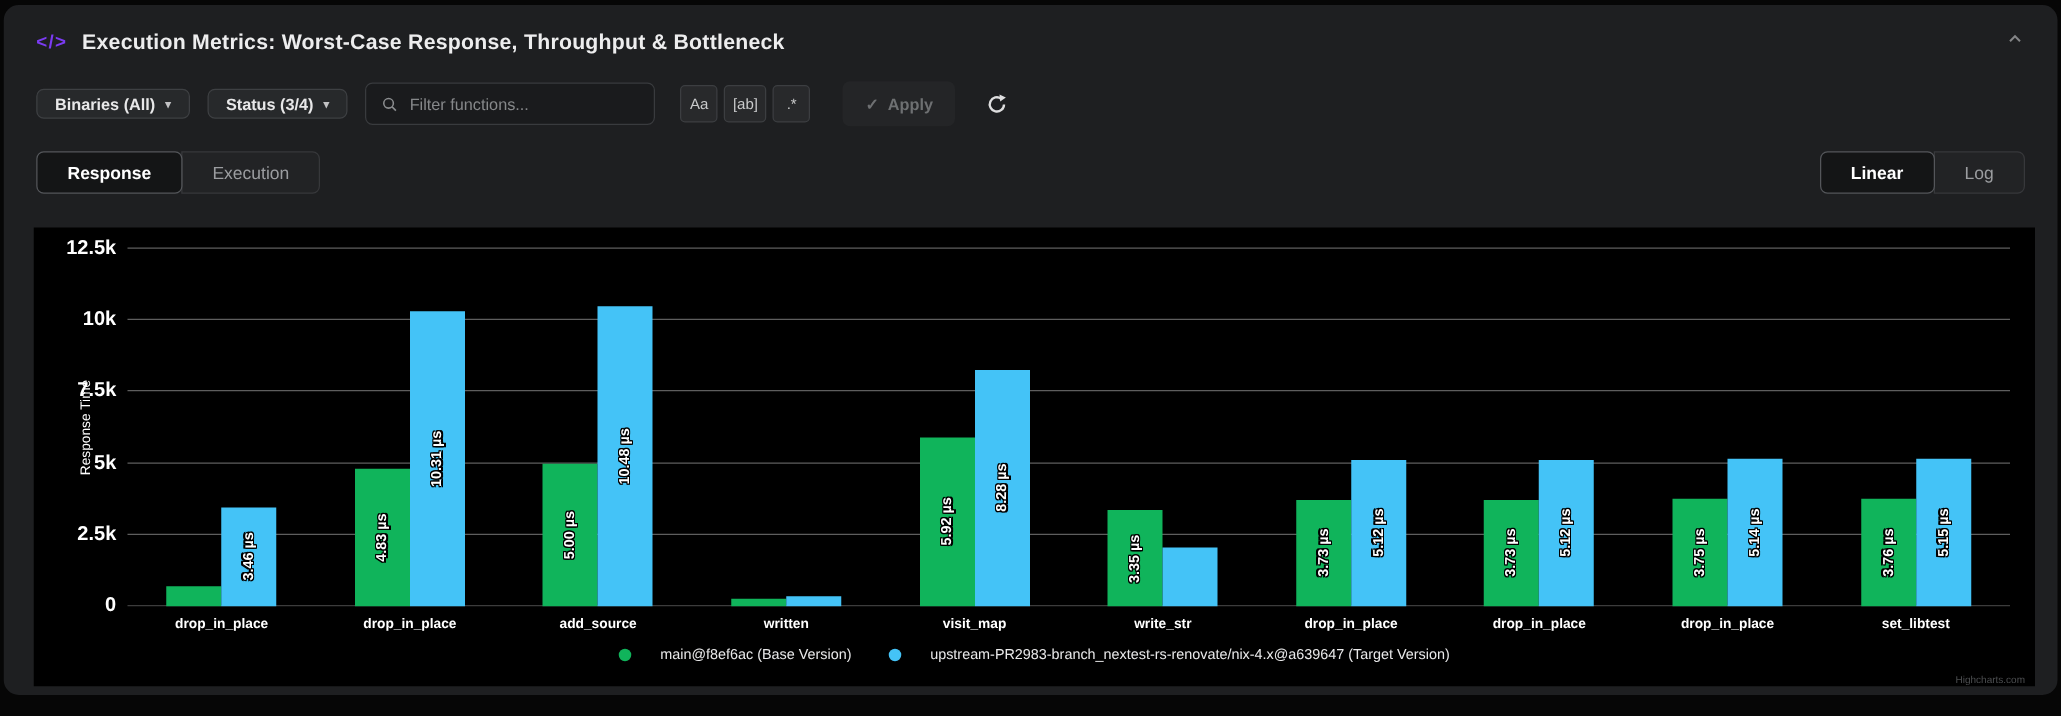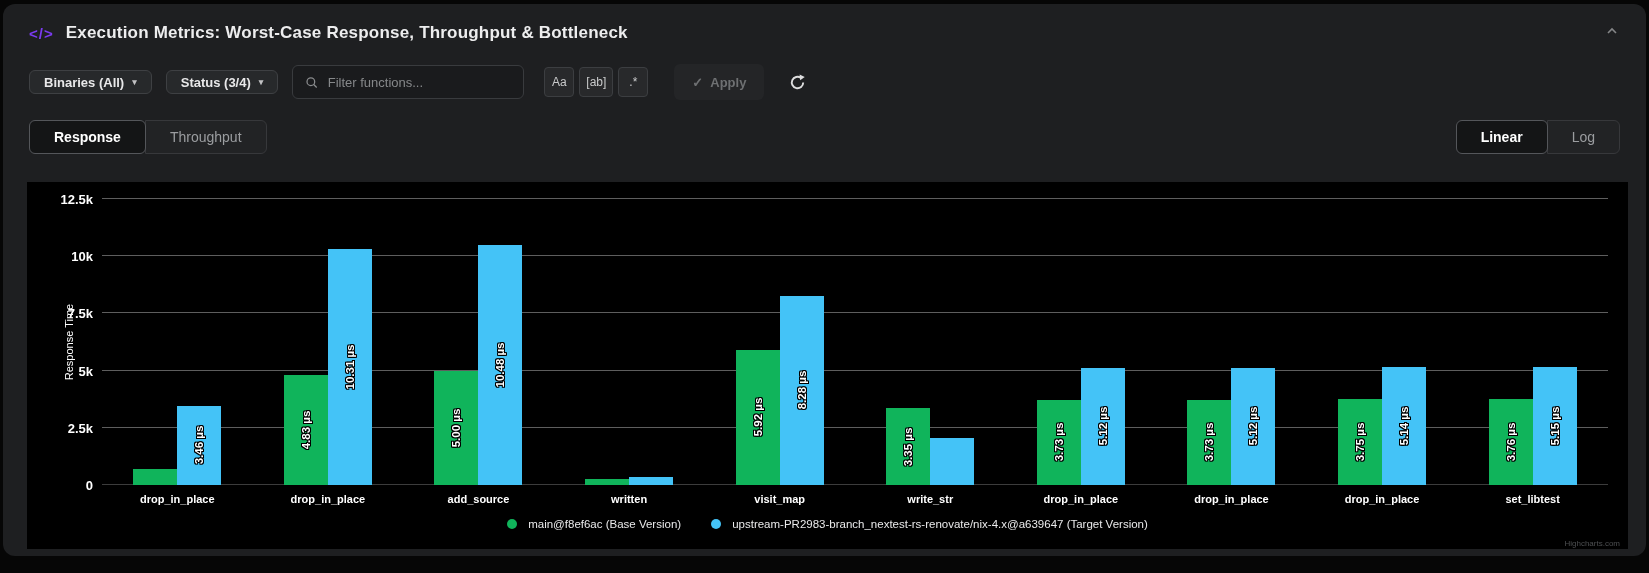--- a/index.html
+++ b/index.html
@@ -44,32 +44,32 @@
     border-radius:6px; }
 
   
   .chart { position:absolute; left:24px; top:178px; width:1601px; height:367px; background:#000; }
   .y-title { position:absolute; left:42px; top:160px; transform:translate(-50%,-50%) rotate(-90deg);
     color:#ffffff; font-size:11px; white-space:nowrap; }
   .plot { position:absolute; left:75px; right:20px; top:17px; height:286px; }
   .gridline { position:absolute; left:0; right:0; height:1px; background:#5e5e5e; }
   .gridline.zero { background:#3c3c3c; }
   .yticks { position:absolute; left:0; top:17px; width:66px; height:286px; }
-  .ytick { position:absolute; right:0; transform:translateY(50%); color:#fff; font-size:13px; font-weight:bold; }
+  .ytick { position:absolute; right:0; transform:translateY(50%); color:#fff; font-size:16px; font-weight:bold; }
   .bars { position:absolute; inset:0; display:flex; align-items:flex-end; }
   .bar-group { flex:1; height:100%; display:flex; align-items:flex-end; justify-content:center; }
   .bar { width:44px; position:relative; }
   .dlabel { position:absolute; left:50%; top:50%; transform:translate(-50%,-50%) rotate(-90deg);
     color:#fff; font-size:11.5px; font-weight:bold; white-space:nowrap;
     text-shadow:1px 1px 0 #000,-1px -1px 0 #000,1px -1px 0 #000,-1px 1px 0 #000,
       0 1px 0 #000,1px 0 0 #000,0 -1px 0 #000,-1px 0 0 #000; }
   .xlabels { position:absolute; left:75px; right:20px; top:311px; display:flex; }
   .xlabel { flex:1; text-align:center; color:#fff; font-size:11px; font-weight:bold; }
   .legend { position:absolute; left:0; right:0; top:336px; display:flex; justify-content:center; gap:30px; }
-  .legend-item { display:flex; align-items:center; gap:11px; cursor:pointer; }
+  .legend-item { display:flex; align-items:center; gap:23px; cursor:pointer; }
   .legend-dot { width:10px; height:10px; border-radius:50%; }
   .legend-label { color:#e9e9ea; font-size:11.5px; }
   .credit { position:absolute; right:8px; bottom:1px; color:#4d4f51; font-size:8px; cursor:pointer; }
 </style>
 </head>
 <body>
 
 <div class="panel">
 
   <div class="header">
@@ -111,21 +111,21 @@
       <svg width="19" height="19" viewBox="0 0 20 20">
         <path d="M16 10 A6 6 0 1 1 13.6 5.2" fill="none" stroke="#dededf" stroke-width="2"></path>
         <polygon points="12.2,1.6 17.6,4.2 12.8,7.6" fill="#dededf"></polygon>
       </svg>
     </span>
   </div>
 
   <div class="tabs-row">
     <div class="btn-group" id="tabs">
         <button class="grp-btn active">Response</button>
-        <button class="grp-btn">Throughput</button>
+        <button class="grp-btn">Execution</button>
       </div>
     <div class="btn-group" id="scale-toggle">
         <button class="grp-btn active">Linear</button>
         <button class="grp-btn">Log</button>
       </div>
   </div>
 
   <div class="chart">
     <div class="y-title">Response Time</div>
     <div class="yticks" id="yticks">

